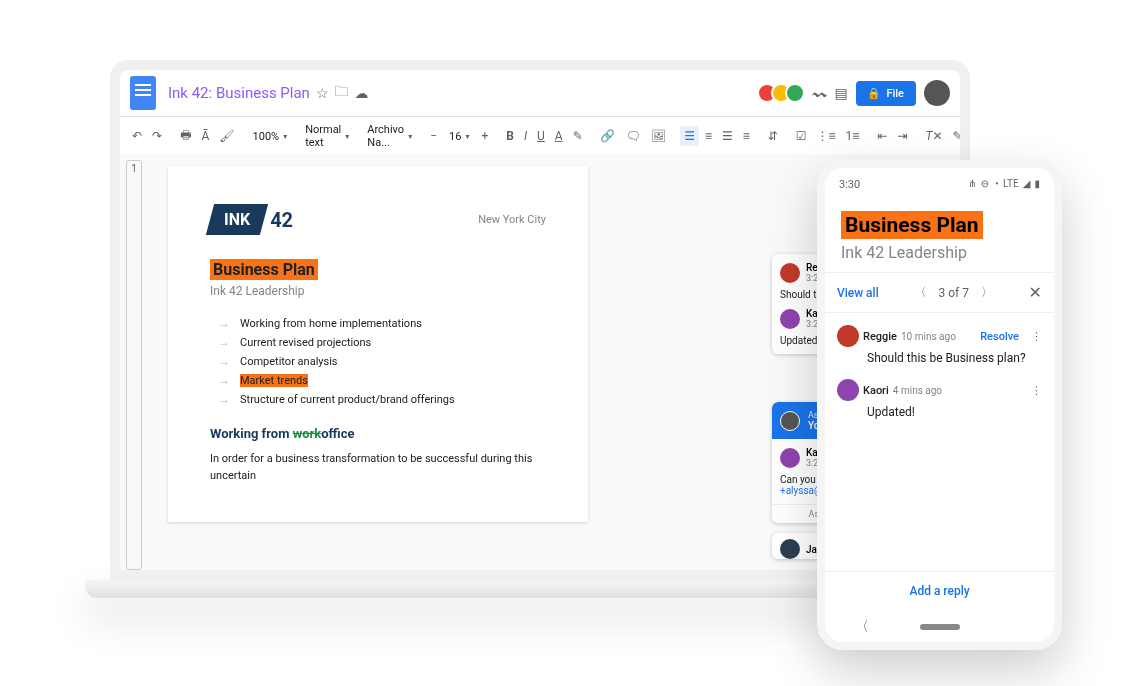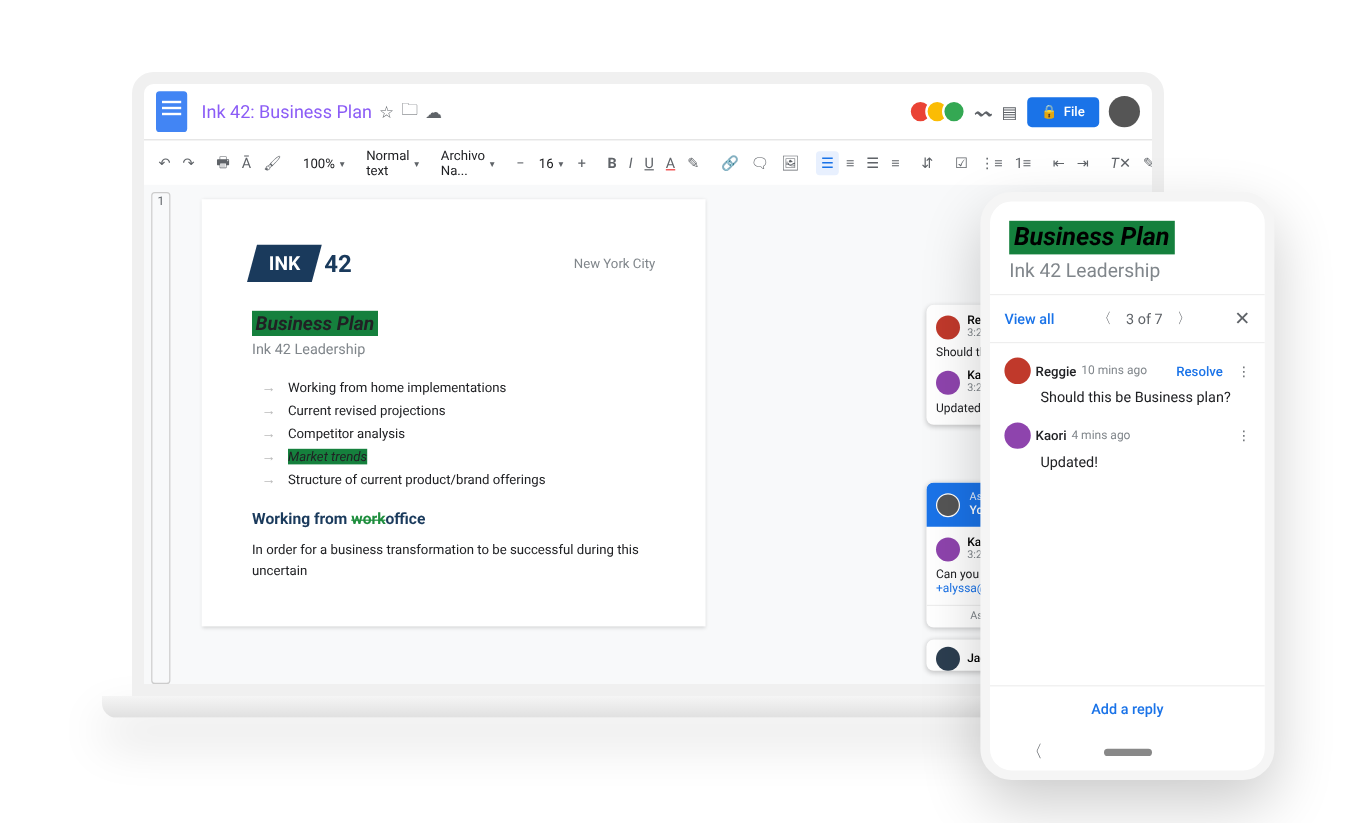--- a/index.html
+++ b/index.html
@@ -39,21 +39,21 @@
 .ruler { width: 28px; display: flex; justify-content: center; padding-top: 6px; font-size: 10px; color: #5f6368; }
 .doc-area { flex: 1; padding: 12px 0 0 20px; overflow: hidden; position: relative; }
 .page { width: 420px; background: #fff; box-shadow: 0 1px 3px rgba(0,0,0,.15); padding: 38px 42px; }
 .logo-row { display: flex; align-items: center; justify-content: space-between; margin-bottom: 24px; }
 .ink-logo { display: flex; align-items: center; gap: 6px; }
 .ink-box { background: #1a3a5c; color: #fff; font-weight: 700; font-size: 16px; padding: 6px 14px; transform: skewX(-15deg); }
 .ink-box span { display: inline-block; transform: skewX(15deg); }
 .ink-42 { font-size: 20px; font-weight: 700; color: #1a3a5c; }
 .nyc { font-size: 11px; color: #80868b; text-align: right; }
 .h1 { font-size: 16px; font-weight: 700; color: #202124; display: inline-block; padding: 1px 3px; }
-.hl { background: #15803d; font-style: italic; }
+.hl { background: #f97316; }
 .sub { font-size: 12px; color: #80868b; margin: 4px 0 18px; }
 .h2 { font-size: 13px; font-weight: 700; color: #1a3a5c; margin-bottom: 10px; }
 .toc { margin: 0 0 20px 8px; }
 .toc-item { display: flex; align-items: center; gap: 10px; font-size: 11px; color: #202124; margin-bottom: 5px; }
 .arrow { color: #bbb; font-size: 12px; }
 .h3 { font-size: 13px; font-weight: 700; color: #1a3a5c; margin-bottom: 10px; }
 .home { color: #1e8e3e; text-decoration: line-through; }
 .office { color: #1a3a5c; }
 .body-text { font-size: 11px; line-height: 1.5; color: #202124; }
 
@@ -287,20 +287,31 @@
           </div>
         </div>
       </div>
     </div>
 
   </div>
   <div class="laptop-base"></div>
 </div>
 
 <div class="phone">
+  <div class="phone-status">
+    <span>3:30</span>
+    <div class="phone-status-icons">
+      <span>⋔</span>
+      <span>⊖</span>
+      <span>◔</span>
+      <span>LTE</span>
+      <span>◢</span>
+      <span>▮</span>
+    </div>
+  </div>
   <div class="phone-content">
     <div><span class="phone-h1 hl">Business Plan</span></div>
     <div class="phone-sub">Ink 42 Leadership</div>
   </div>
   <div class="phone-nav">
     <span class="view-all">View all</span>
     <div class="phone-nav-center">
       <span>〈</span>
       <span>3 of 7</span>
       <span>〉</span>

